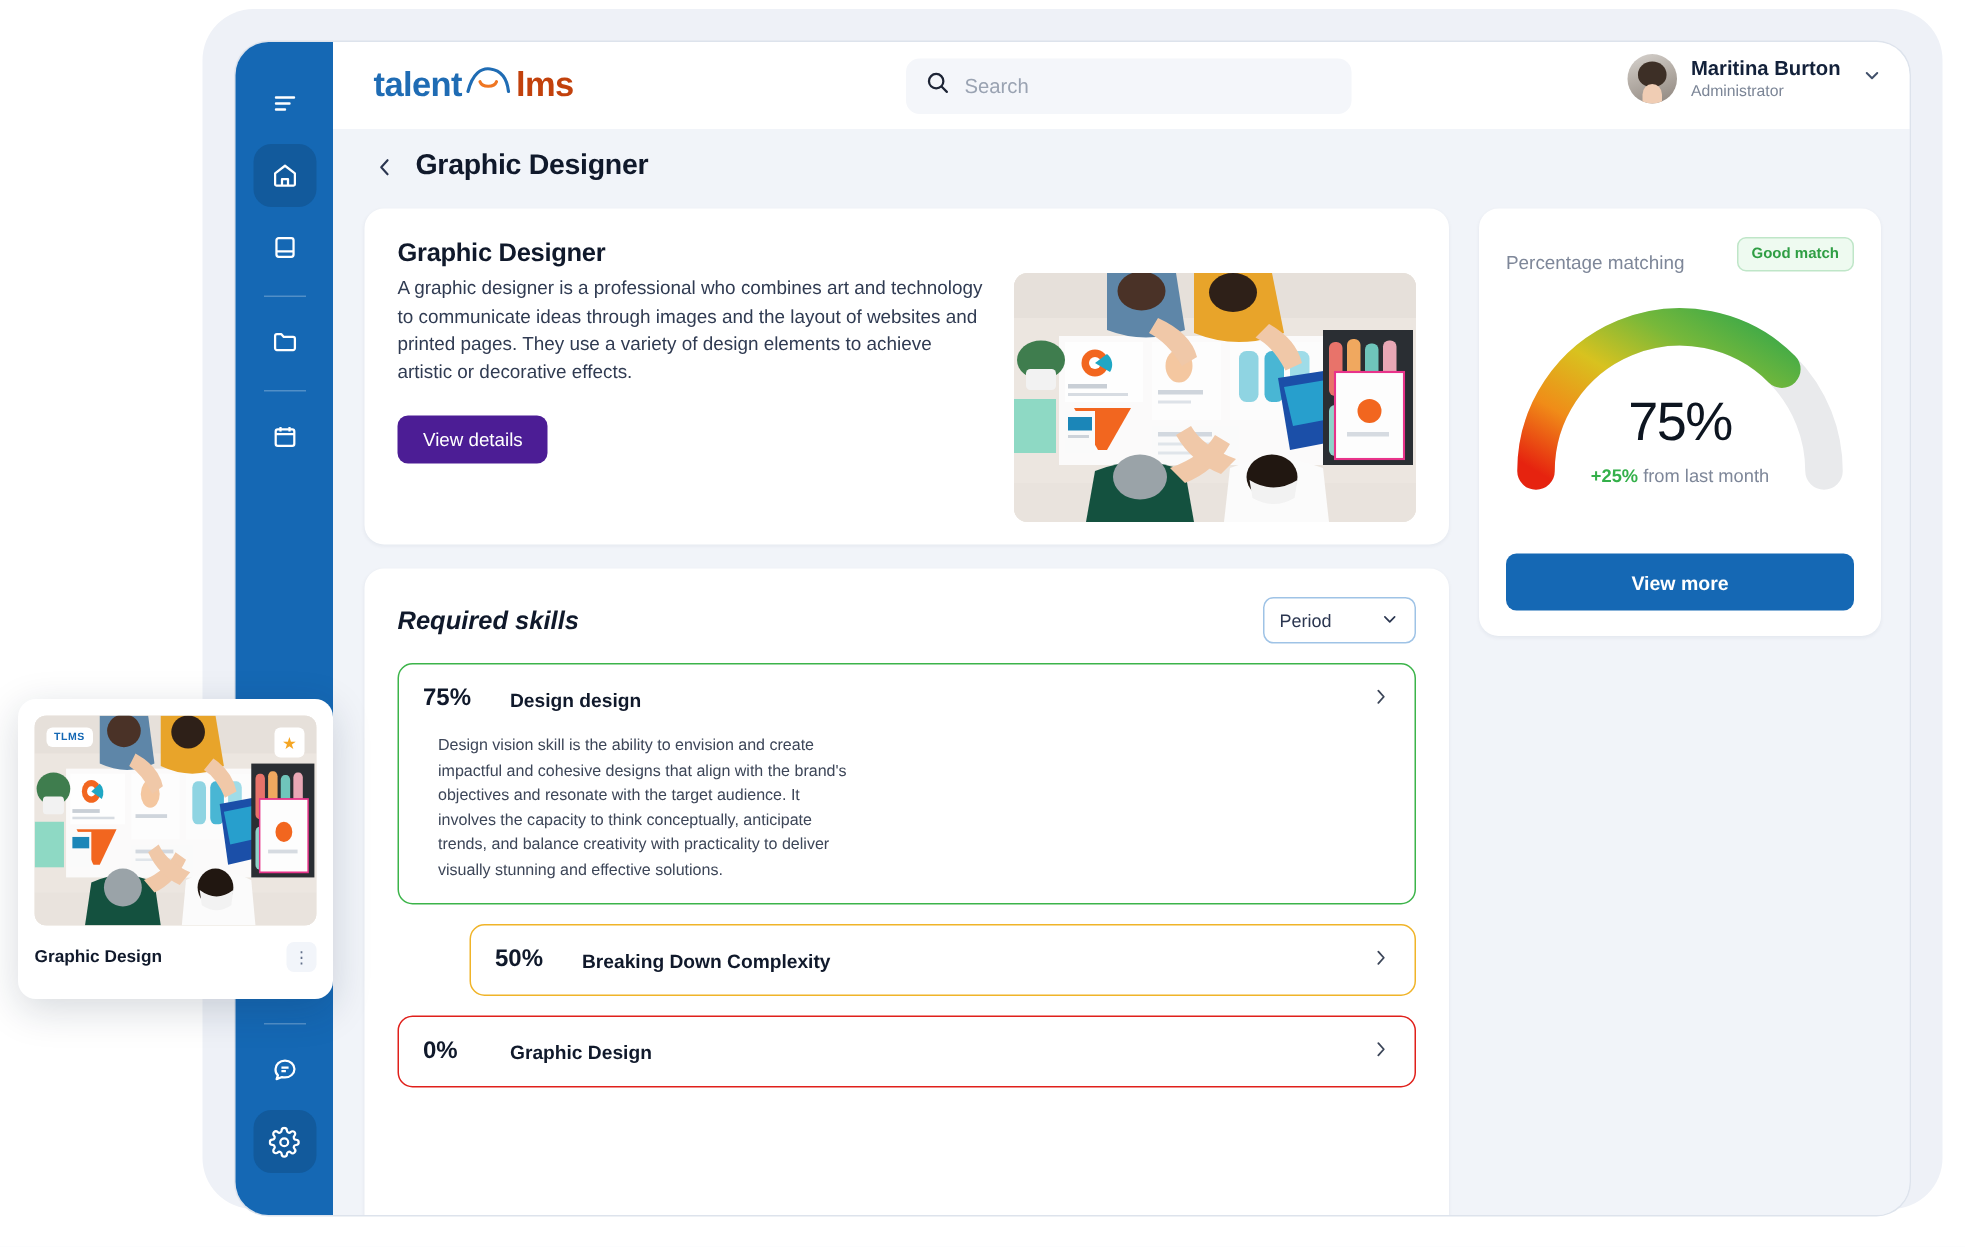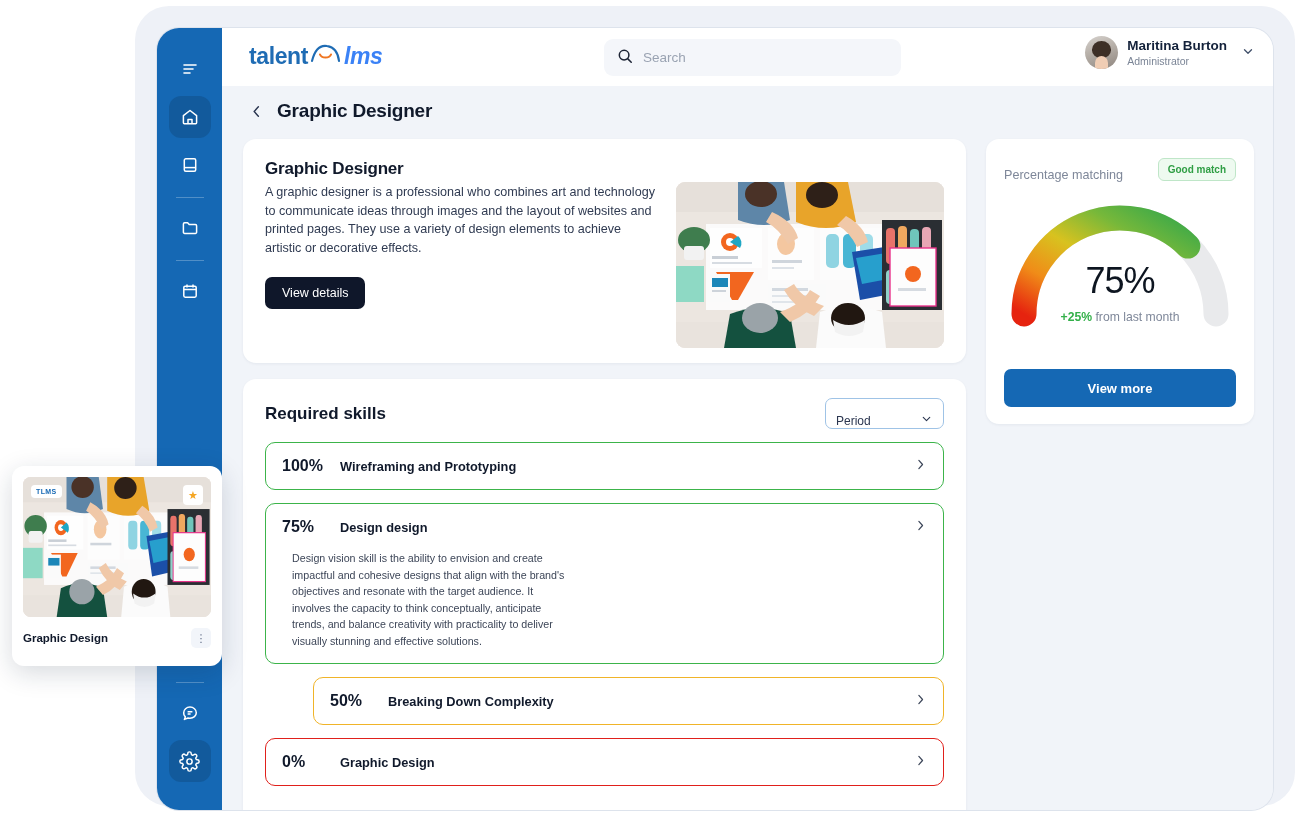--- a/index.html
+++ b/index.html
@@ -70,21 +70,21 @@
     border-radius: 0 22px 0 0;
     display: flex; align-items: center;
     z-index: 10;
   }
   #logo {
     margin-left: 27px;
     display: flex; align-items: flex-start;
     font-size: 23px; font-weight: bold; letter-spacing: -.4px;
   }
   #logo .t1 { color: #1f6cb4; }
-  #logo .t2 { color: #3b82f6; font-style: italic; }
+  #logo .t2 { color: #c2410c; }
   #logo-mark { margin: 0 1px; display: inline-block; }
 
   #search {
     position: absolute;
     left: 382px; top: 11px;
     width: 297px; height: 37px;
     background: #f4f6fa;
     border-radius: 9px;
     display: flex; align-items: center;
     padding-left: 13px;
@@ -159,21 +159,21 @@
     letter-spacing: -.2px;
   }
   #hero p {
     margin-top: 4px;
     width: 395px;
     font-size: 12.6px; line-height: 1.48; color: #303b52;
   }
   #view-details {
     margin-top: 19px;
     display: inline-block;
-    background: #0f172a; color: #fff;
+    background: #4c1d95; color: #fff;
     font-size: 12.5px;
     padding: 9px 17px;
     border-radius: 7px;
     border: none; cursor: pointer;
     font-family: inherit;
   }
   #hero-img {
     position: absolute; right: 22px; top: 43px;
     width: 268px; height: 166px;
     border-radius: 9px; overflow: hidden;
@@ -182,26 +182,26 @@
 
   
   #skills {
     position: absolute; left: 21px; top: 293px;
     width: 723px; height: 464px;
     padding: 19px 22px;
   }
   #skills-head {
     display: flex; align-items: center; justify-content: space-between;
   }
-  #skills h2 { font-size: 17px; font-weight: bold; color: #10192b; }
+  #skills h2 { font-size: 17px; font-weight: bold; color: #10192b; font-style: italic; }
   #period {
-    width: 119px; height: 31px;
+    width: 102px; height: 31px;
     border: 1px solid #9fc3e6;
     border-radius: 7px;
-    display: flex; align-items: flex-end; justify-content: space-between;
+    display: flex; align-items: center; justify-content: space-between;
     padding: 0 10px;
     font-size: 12px; color: #2b3650;
     background: #fff; cursor: pointer;
   }
 
   .skill {
     margin-top: 13px;
     border-radius: 10px;
     background: #fff;
     padding: 0 16px;
@@ -535,29 +535,20 @@
         <span>Period</span>
         <span>
           <svg width="13" height="13" viewBox="0 0 16 16" fill="none" stroke="#2b3650" stroke-width="1.4" stroke-linecap="round" stroke-linejoin="round">
             <path d="M4 6.5 8 10.5 12 6.5"></path>
           </svg>
         </span>
       </div>
     </div>
 
     <div id="skill-list">
-        <div class="skill sk-green">
-          <div class="skill-row">
-            <span class="skill-pct">100%</span>
-            <span class="skill-name">Wireframing and Prototyping</span>
-            <span class="skill-chev"><svg width="13" height="13" viewBox="0 0 16 16" fill="none" stroke="#3c4659" stroke-width="1.5" stroke-linecap="round" stroke-linejoin="round">
-                <path d="M6 3 10.5 8 6 13"></path>
-              </svg></span>
-          </div>
-        </div>
         <div class="skill sk-green">
           <div class="skill-row">
             <span class="skill-pct">75%</span>
             <span class="skill-name">Design design</span>
             <span class="skill-chev"><svg width="13" height="13" viewBox="0 0 16 16" fill="none" stroke="#3c4659" stroke-width="1.5" stroke-linecap="round" stroke-linejoin="round">
                 <path d="M6 3 10.5 8 6 13"></path>
               </svg></span>
           </div>
           <div class="skill-desc">Design vision skill is the ability to envision and create impactful and cohesive designs that align with the brand's objectives and resonate with the target audience. It involves the capacity to think conceptually, anticipate trends, and balance creativity with practicality to deliver visually stunning and effective solutions.</div>
         </div>

